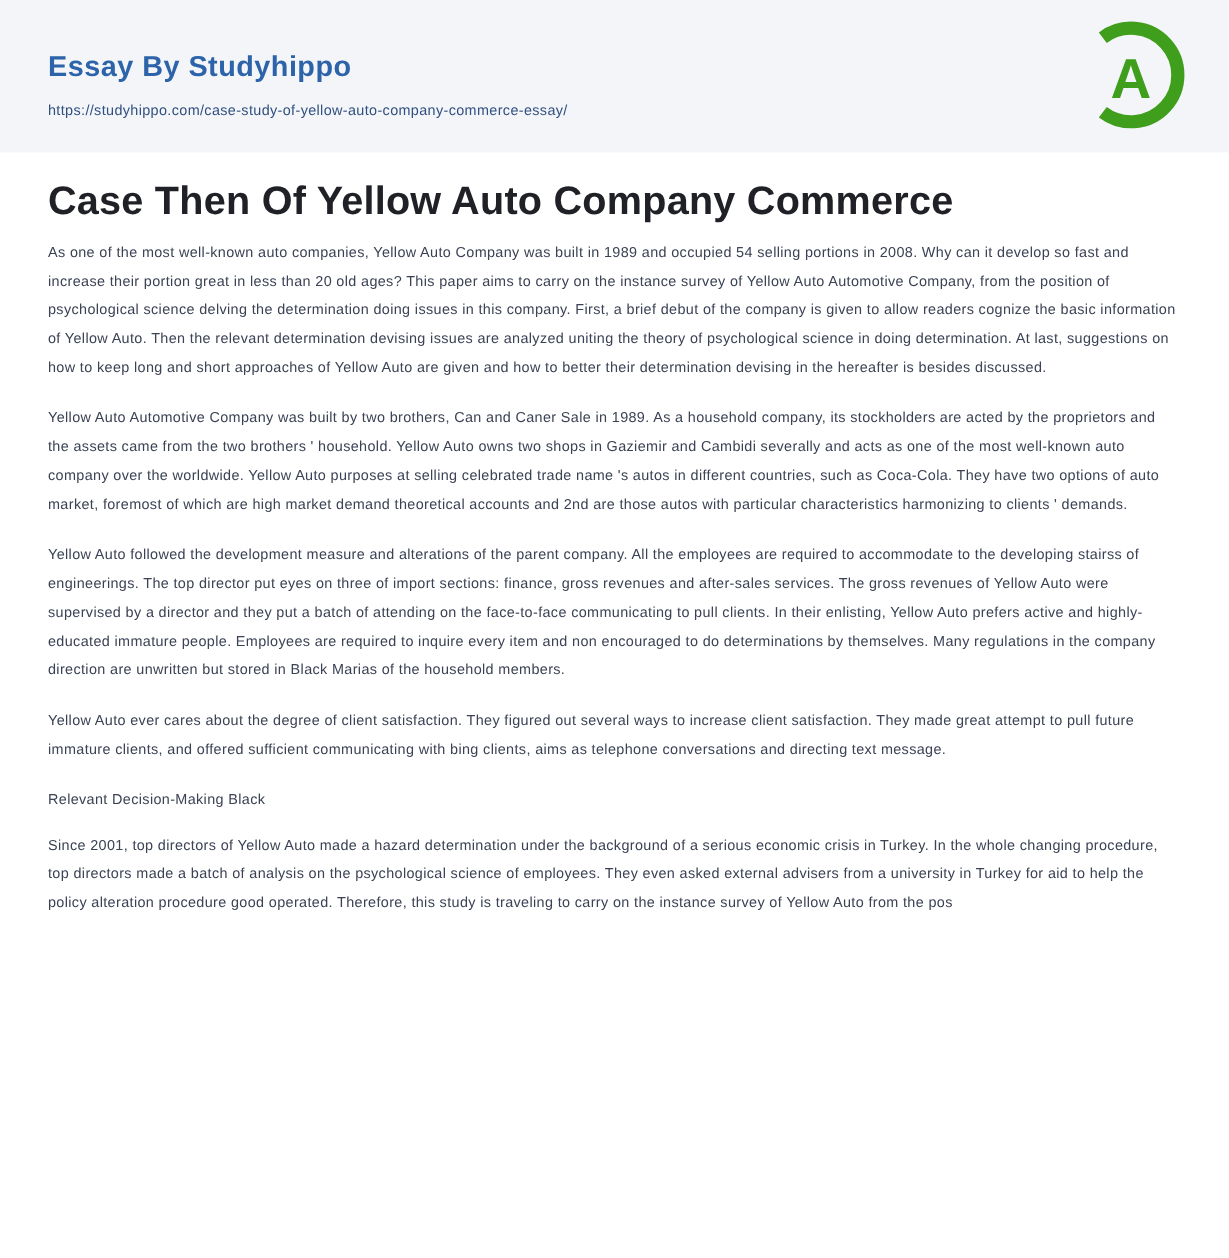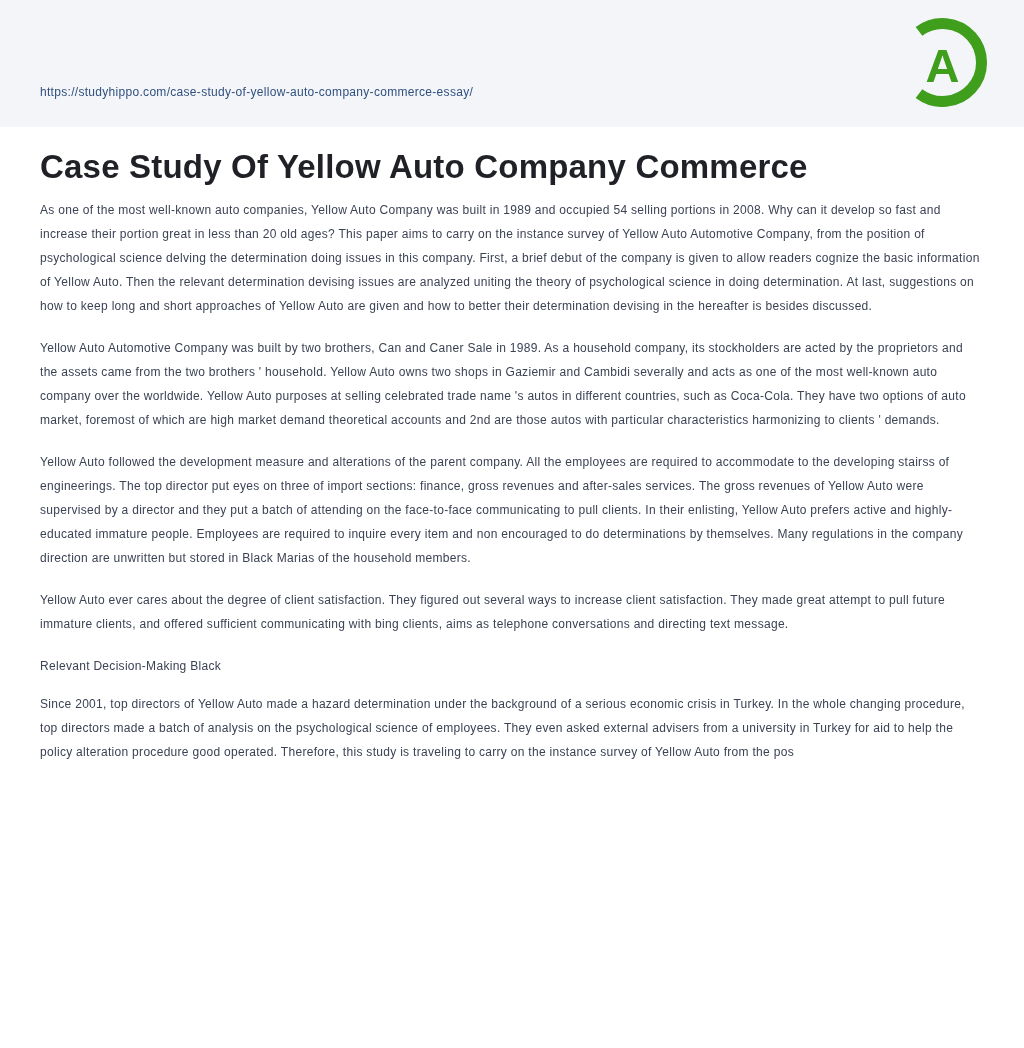--- a/index.html
+++ b/index.html
@@ -73,28 +73,29 @@
     margin: 0 0 18px 0;
   }
   .content p.subhead {
     margin-bottom: 14px;
   }
 </style>
 </head>
 <body>
 
 <div class="header">
+  <div class="site-label">Essay By Studyhippo</div>
   <a class="site-url" href="#">https://studyhippo.com/case-study-of-yellow-auto-company-commerce-essay/</a>
   <svg class="logo" viewBox="0 0 90 90" aria-hidden="true">
     <path class="arc" d="M 21 14.4 A 39 39 0 1 1 21 76.6"></path>
     <text class="letter" x="44.5" y="65">A</text>
   </svg>
 </div>
 
 <div class="content">
-  <h1 class="article-title">Case Study Of Yellow Auto Company Commerce</h1>
+  <h1 class="article-title">Case Then Of Yellow Auto Company Commerce</h1>
   <p>As one of the most well-known auto companies, Yellow Auto Company was built in 1989 and occupied 54 selling portions in 2008. Why can it develop so fast and increase their portion great in less than 20 old ages? This paper aims to carry on the instance survey of Yellow Auto Automotive Company, from the position of psychological science delving the determination doing issues in this company. First, a brief debut of the company is given to allow readers cognize the basic information of Yellow Auto. Then the relevant determination devising issues are analyzed uniting the theory of psychological science in doing determination. At last, suggestions on how to keep long and short approaches of Yellow Auto are given and how to better their determination devising in the hereafter is besides discussed.</p>
   <p>Yellow Auto Automotive Company was built by two brothers, Can and Caner Sale in 1989. As a household company, its stockholders are acted by the proprietors and the assets came from the two brothers ' household. Yellow Auto owns two shops in Gaziemir and Cambidi severally and acts as one of the most well-known auto company over the worldwide. Yellow Auto purposes at selling celebrated trade name 's autos in different countries, such as Coca-Cola. They have two options of auto market, foremost of which are high market demand theoretical accounts and 2nd are those autos with particular characteristics harmonizing to clients ' demands.</p>
   <p>Yellow Auto followed the development measure and alterations of the parent company. All the employees are required to accommodate to the developing stairss of engineerings. The top director put eyes on three of import sections: finance, gross revenues and after-sales services. The gross revenues of Yellow Auto were supervised by a director and they put a batch of attending on the face-to-face communicating to pull clients. In their enlisting, Yellow Auto prefers active and highly-educated immature people. Employees are required to inquire every item and non encouraged to do determinations by themselves. Many regulations in the company direction are unwritten but stored in Black Marias of the household members.</p>
   <p>Yellow Auto ever cares about the degree of client satisfaction. They figured out several ways to increase client satisfaction. They made great attempt to pull future immature clients, and offered sufficient communicating with bing clients, aims as telephone conversations and directing text message.</p>
   <p class="subhead">Relevant Decision-Making Black</p>
   <p>Since 2001, top directors of Yellow Auto made a hazard determination under the background of a serious economic crisis in Turkey. In the whole changing procedure, top directors made a batch of analysis on the psychological science of employees. They even asked external advisers from a university in Turkey for aid to help the policy alteration procedure good operated. Therefore, this study is traveling to carry on the instance survey of Yellow Auto from the pos</p>
 </div>
 
 </body></html>

